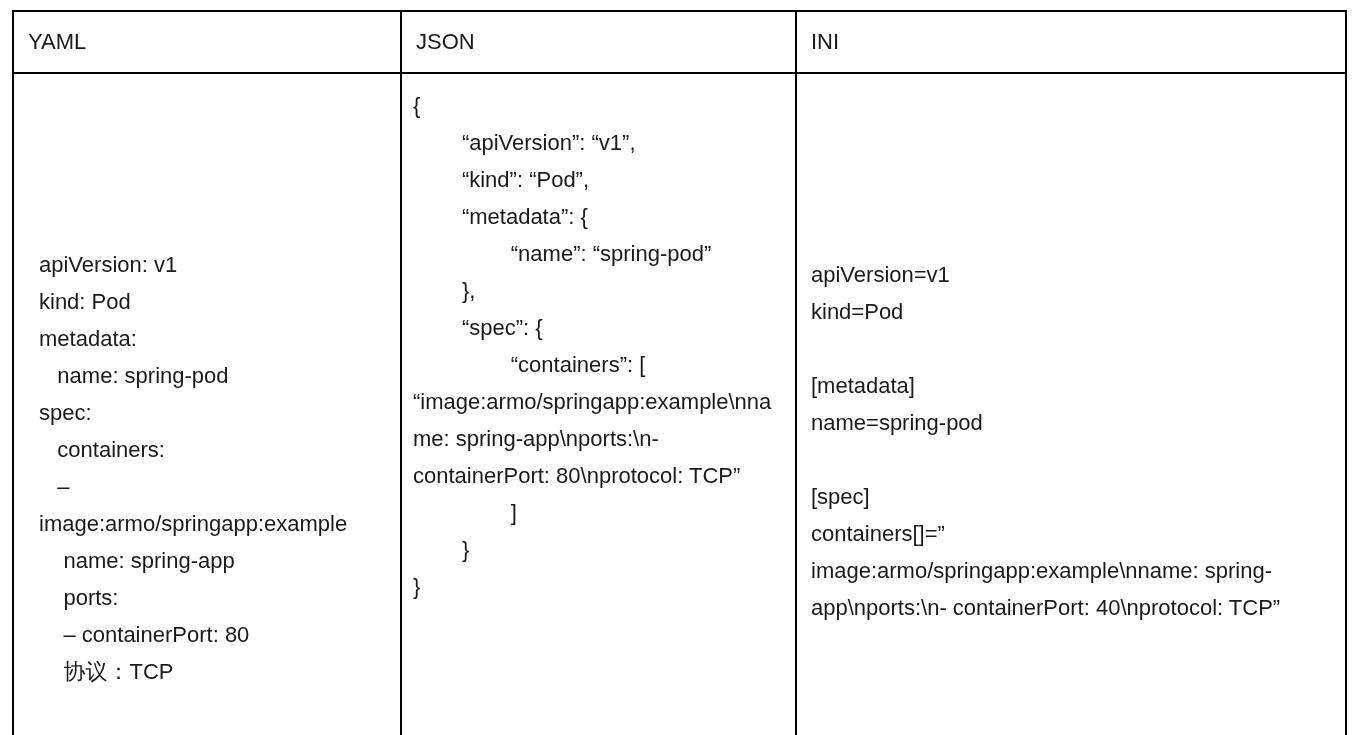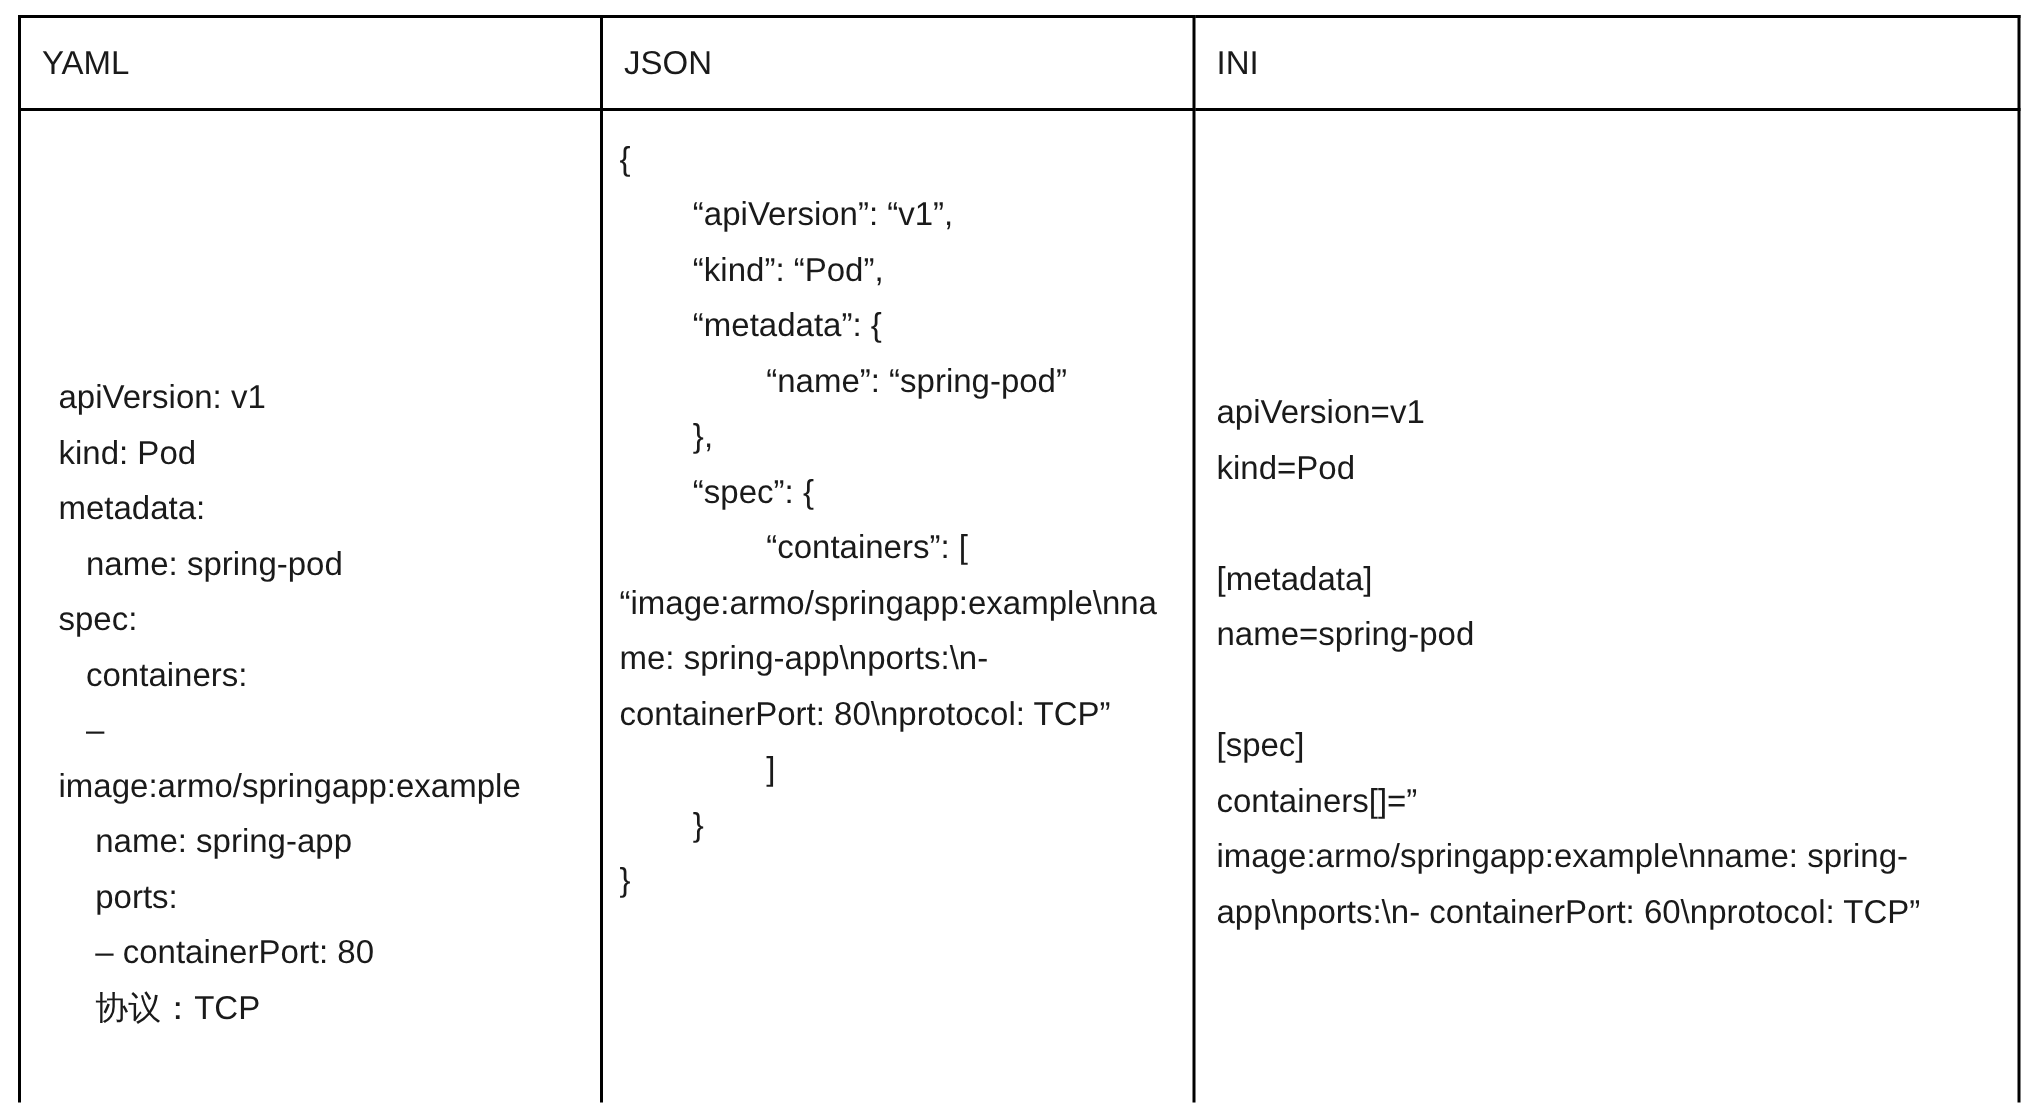--- a/index.html
+++ b/index.html
@@ -132,19 +132,19 @@
         </td>
         <td class="cell-ini">
           <div class="cell-inner">apiVersion=v1
 kind=Pod
 
 [metadata]
 name=spring-pod
 
 [spec]
 containers[]=”
-image:armo/springapp:example\nname: spring-app\nports:\n- containerPort: 60\nprotocol: TCP”</div>
+image:armo/springapp:example\nname: spring-app\nports:\n- containerPort: 40\nprotocol: TCP”</div>
         </td>
       </tr>
     </tbody>
   </table>
 
 </div>
 
 </body></html>

